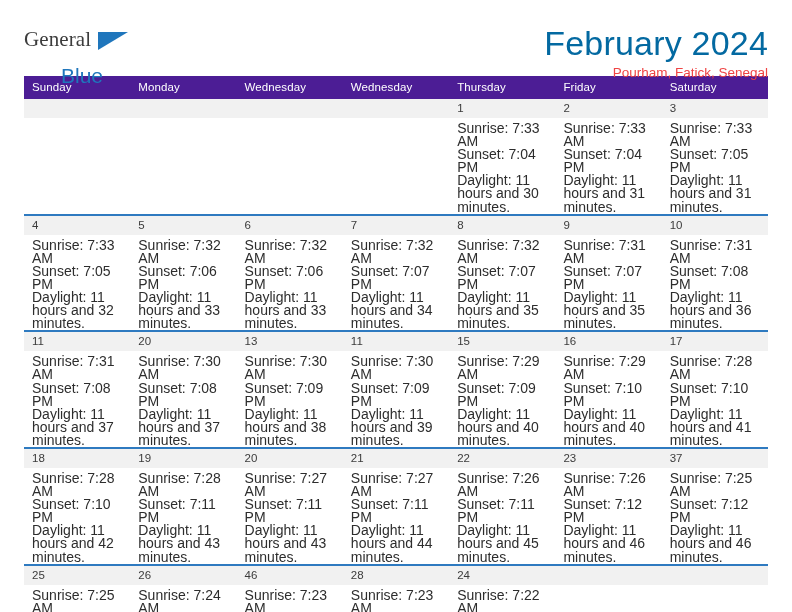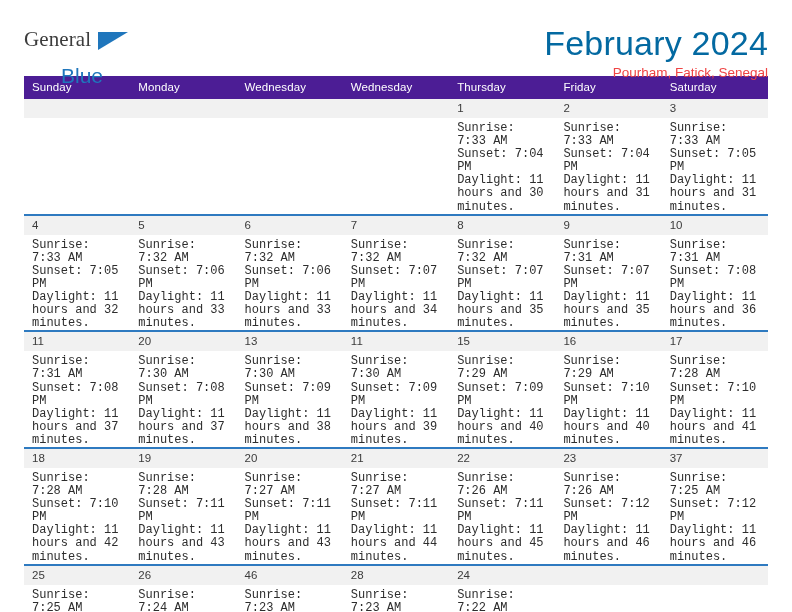--- a/index.html
+++ b/index.html
@@ -99,25 +99,24 @@
     background: #f1f1f1;
     font-size: 11.5px;
     color: #3b3b3b;
     padding: 3px 0 3px 8px;
     height: 19px;
     line-height: 13px;
   }
   .daynum.empty { color: transparent; }
   .details {
     padding: 4px 6px 0 8px;
-    font-size: 12px;
+    font-size: 14px;
     line-height: 13.1px;
     color: #2d2d2d;
     white-space: pre-line;
-    font-family: Liberation Mono, monospace;
   }
   .cell-empty .daynum { background: #f1f1f1; }
 </style>
 </head>
 <body>
 
 <div class="page">
 
   <div class="masthead">
     <div class="logo">

